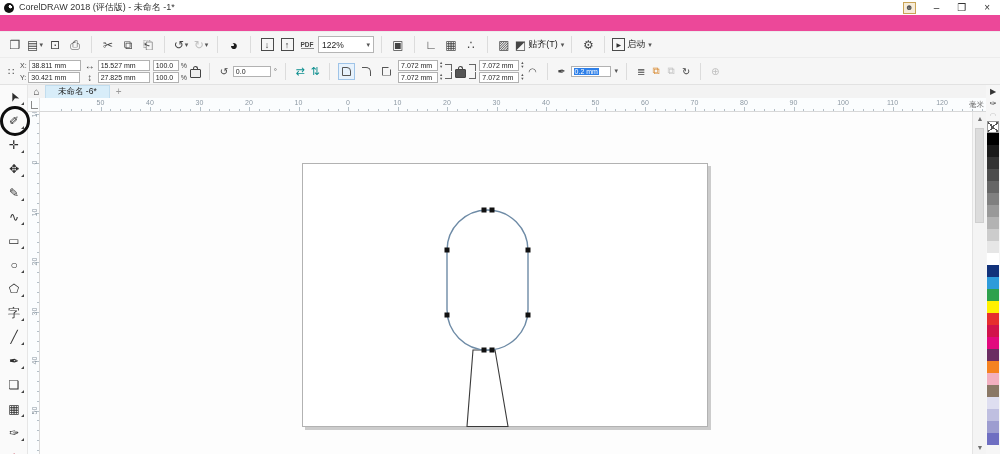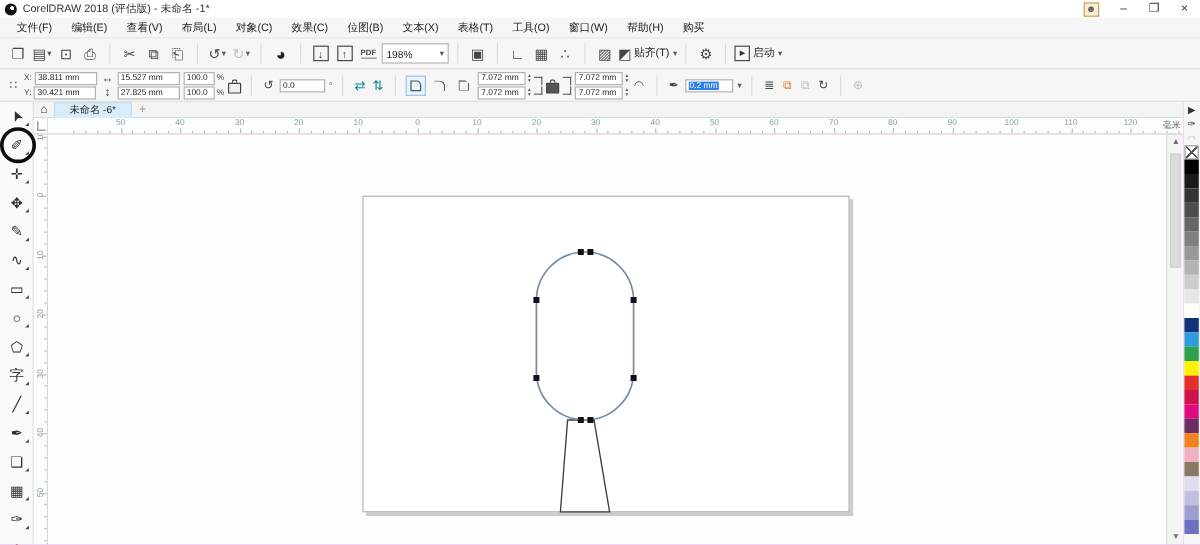--- a/index.html
+++ b/index.html
@@ -1,17 +1,17 @@
 <!DOCTYPE html>
 <html><head>
 <meta charset="utf-8">
 <style>
   html,body{margin:0;padding:0;width:1000px;height:454px;overflow:hidden;
     font-family:"Liberation Sans","DejaVu Sans",sans-serif;font-size:9px;color:#333;background:#fff;}
-  #app{position:relative;width:1000px;height:454px;background:#d946ef;}
+  #app{position:relative;width:1000px;height:454px;background:#ec4899;}
   
   #titlebar{position:absolute;left:0;top:0;width:1000px;height:15px;background:#ffffff;
     display:flex;align-items:center;gap:5px;padding-left:4px;box-sizing:border-box;}
   #logo{width:10px;height:10px;border-radius:50%;background:radial-gradient(circle at 62% 38%, #ffffff 0 1.6px, #111 1.8px);flex:0 0 auto;}
   #title-text{font-size:9px;color:#333;white-space:nowrap;}
   #win-controls{margin-left:auto;display:flex;align-items:center;gap:18px;padding-right:10px;}
   #win-controls .wbtn{font-size:10px;color:#333;line-height:15px;}
   #account-btn{width:13px;height:12px;border:1px solid #c9a355;background:#f7ecd8;display:flex;align-items:center;justify-content:center;font-size:8px;color:#555;box-sizing:border-box;}
   
   #menubar{position:absolute;left:0;top:15px;width:1000px;height:16px;background:#f6f6f6;
@@ -109,35 +109,20 @@
     <span id="logo"></span>
     <span id="title-text">CorelDRAW 2018 (评估版) - 未命名 -1*</span>
     <div id="win-controls">
       <span id="account-btn">☻</span>
       <span class="wbtn">–</span>
       <span class="wbtn">❐</span>
       <span class="wbtn">×</span>
     </div>
   </div>
 
-  <div id="menubar">
-      <span class="mitem">文件(F)</span>
-      <span class="mitem">编辑(E)</span>
-      <span class="mitem">查看(V)</span>
-      <span class="mitem">布局(L)</span>
-      <span class="mitem">对象(C)</span>
-      <span class="mitem">效果(C)</span>
-      <span class="mitem">位图(B)</span>
-      <span class="mitem">文本(X)</span>
-      <span class="mitem">表格(T)</span>
-      <span class="mitem">工具(O)</span>
-      <span class="mitem">窗口(W)</span>
-      <span class="mitem">帮助(H)</span>
-      <span class="mitem">购买</span>
-    </div>
 
   <div id="toolbar">
       <div class="tbtn">
         <span class="">❐</span>
       </div>
       <div class="tbtn">
         <span>▤</span>
         <span class="dd">▾</span>
       </div>
       <div class="tbtn">
@@ -173,21 +158,21 @@
       <div class="tbtn">
         <span class="boxedg">↓</span>
       </div>
       <div class="tbtn">
         <span class="boxedg">↑</span>
       </div>
       <div class="tbtn">
         <span class="pdftext">PDF</span>
       </div>
       <div class="tbtn combo">
-        <span>198%</span>
+        <span>122%</span>
         <span class="dd">▾</span>
       </div>
       <div class="tsep"></div>
       <div class="tbtn">
         <span class="">▣</span>
       </div>
       <div class="tsep"></div>
       <div class="tbtn">
         <span class="">∟</span>
       </div>

